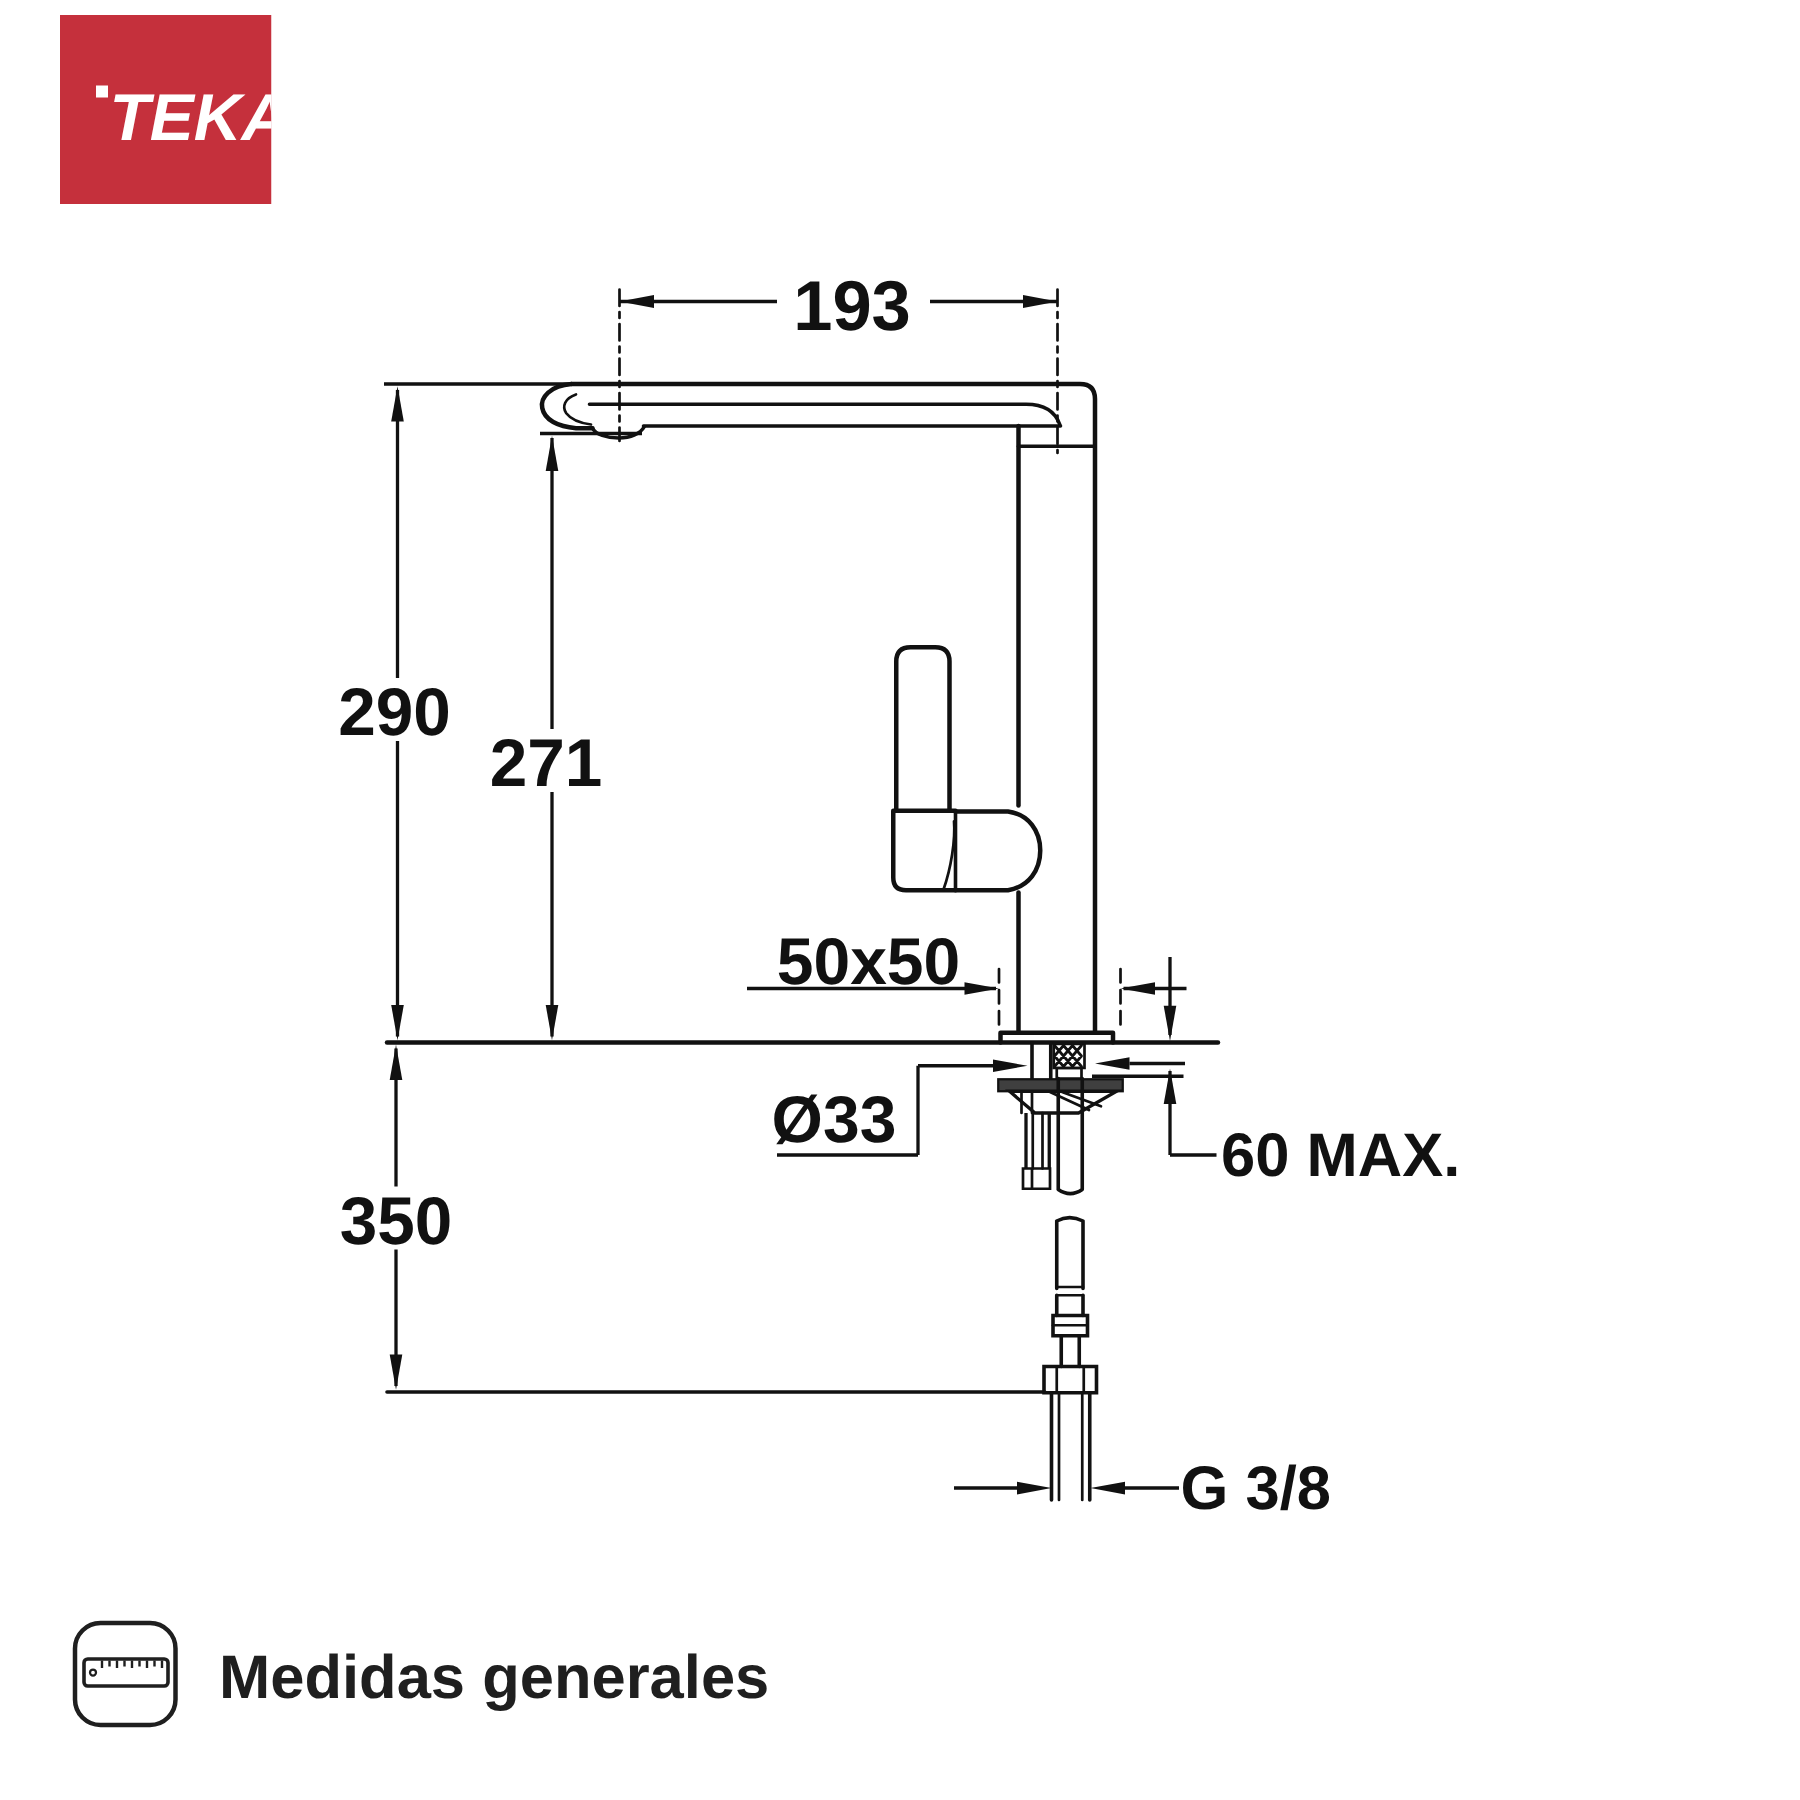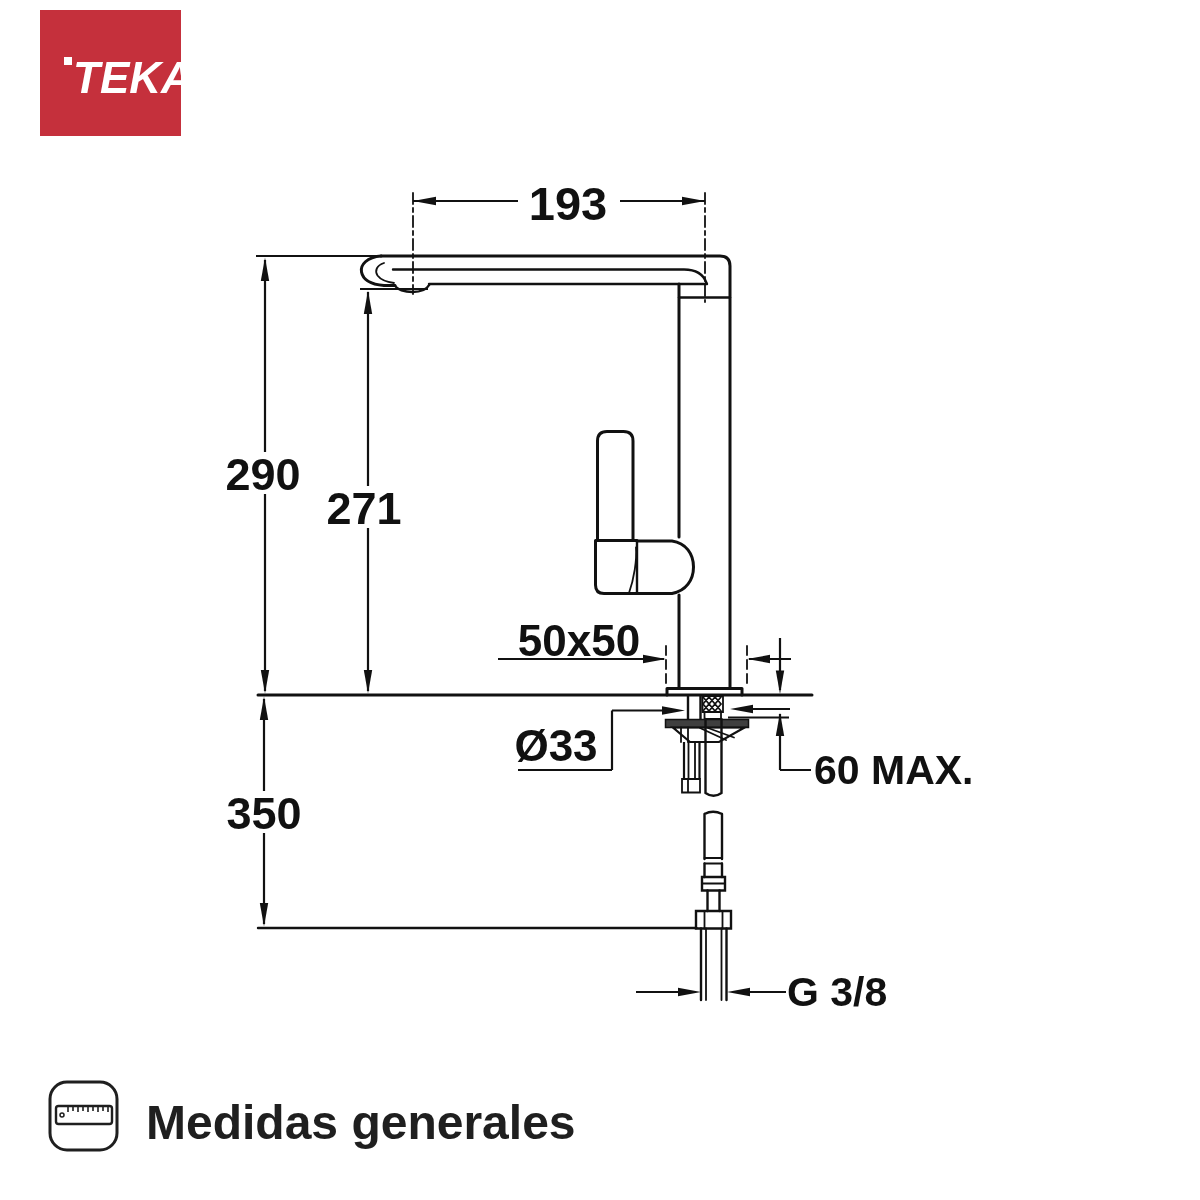--- a/index.html
+++ b/index.html
@@ -7,21 +7,21 @@
           font-family:"Liberation Sans",sans-serif;}
   .diagram{position:absolute;left:0;top:0;width:1200px;height:1200px;}
   .outline{stroke:#111;fill:none;stroke-width:3;stroke-linecap:round;stroke-linejoin:round;}
   .thin{stroke:#111;fill:none;stroke-width:1.8;stroke-linecap:round;}
   .med{stroke:#111;fill:none;stroke-width:2.4;stroke-linecap:round;}
   .dim{stroke:#111;fill:none;stroke-width:2.2;stroke-linecap:butt;}
   .arrow{fill:#111;stroke:none;}
   .dim-label{font-family:"Liberation Sans",sans-serif;font-weight:700;fill:#111;letter-spacing:0px;}
   .mask{fill:#ffffff;stroke:none;}
   .logo-text{font-family:"Liberation Sans",sans-serif;font-weight:700;font-style:italic;}
-  .footer-label{position:absolute;left:146px;top:1095px;font-size:48px;font-weight:700;color:#1f1f1f;
+  .footer-label{position:absolute;left:146px;top:1095px;font-size:41px;font-weight:700;color:#1f1f1f;
                 letter-spacing:0px;}
 </style>
 </head>
 <body>
 
 <div class="canvas">
 
   <svg style="position:absolute;left:40px;top:10px;" width="141" height="126" viewBox="0 0 141 126">
     <rect x="0" y="0" width="141" height="126" fill="#c5303c"></rect>
     <rect x="24" y="47" width="8" height="8" fill="#ffffff"></rect>

